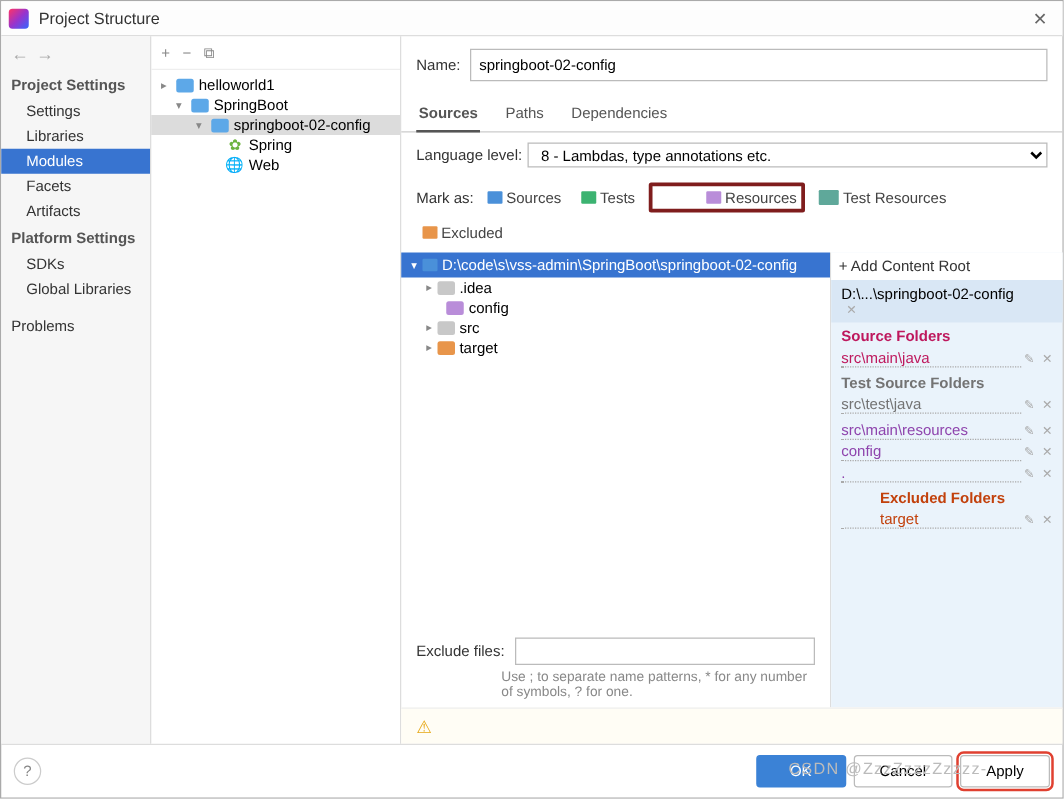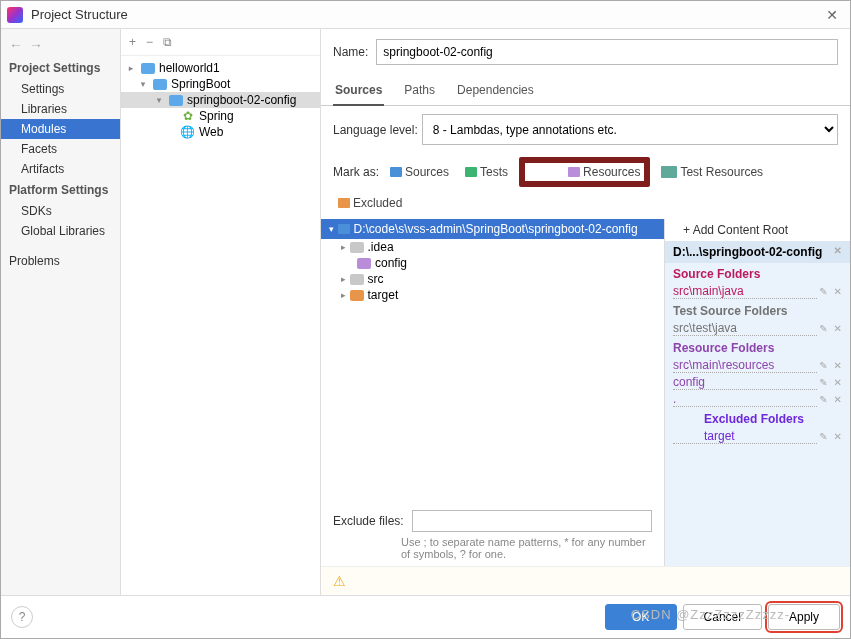--- a/index.html
+++ b/index.html
@@ -28,40 +28,40 @@
 .web-icon { color:#5da8e8; font-size:12px; }
 .main { flex: 1; display: flex; flex-direction: column; min-width: 0; }
 .form-row { display: flex; align-items: center; padding: 10px 12px 6px; gap: 8px; }
 .label { color: #333; }
 .name-input { flex: 1; border: 1px solid #bbb; padding: 4px 6px; height: 26px; }
 .tabs { display: flex; gap: 18px; padding: 0 12px; border-bottom: 1px solid #ccc; margin-top: 6px; }
 .tab { padding: 6px 2px 8px; color: #555; cursor: pointer; position: relative; }
 .tab.active { font-weight: 600; }
 .tab.active::after { content: ""; position: absolute; left: 0; right: 0; bottom: -1px; height: 2px; background: #555; }
 .row-flex { display: flex; align-items: center; padding: 8px 12px; gap: 4px; }
-.select { flex: 1; border: 1px solid #bbb; height: 31px; padding: 2px 6px; background: #fff; }
+.select { flex: 1; border: 1px solid #bbb; height: 20px; padding: 2px 6px; background: #fff; }
 .markas { display: flex; align-items: center; padding: 4px 12px 6px; gap: 6px; flex-wrap: wrap; }
 .markbtn { display: inline-flex; align-items: center; gap: 3px; padding: 2px 4px; border: 1px solid transparent; cursor: pointer; color:#444; }
-.markbtn.highlight { border: 6px solid #7f1d1d; border-radius: 2px; padding-left: 43px; }
+.markbtn.highlight { border: 3px solid #7f1d1d; border-radius: 2px; padding-left: 43px; }
 .folder-sm { width: 12px; height: 10px; border-radius: 1px; display:inline-block; }
 .c-blue{background:#4a90d9;} .c-green{background:#3cb371;} .c-purple{background:#b98dd9;} .c-teal{width:16px;height:12px;background:#5fa89a;} .c-orange{background:#e8954a;}
 .content-split { flex: 1; display: flex; min-height: 0; }
 .left-tree { flex: 1; display: flex; flex-direction: column; border-right: 1px solid #ddd; }
 .tree-head { background: #3874d0; color: #fff; padding: 3px 8px; display: flex; align-items: center; gap: 4px; }
 .left-tree-body { flex: 1; overflow: auto; }
 .lt-row { display: flex; align-items: center; padding: 1px 8px 1px 20px; gap: 4px; }
 .folder-gray { width:14px; height:11px; background:#c8c8c8; border-radius:2px; }
 .folder-purple { width:14px; height:11px; background:#b98dd9; border-radius:2px; }
 .folder-orange { width:14px; height:11px; background:#e8954a; border-radius:2px; }
 .right-panel { width: 185px; background: #eaf3fb; display: flex; flex-direction: column; }
-.add-root { padding: 4px 18px; background:#fff; cursor:pointer; color:#333; font-size:12px; }
-.root-path { padding: 4px 8px; font-weight: bold; background:#d9e7f5; display:flex; justify-content:space-between; }
+.add-root { padding: 4px 6px; background:#fff; cursor:pointer; color:#333; font-size:12px; }
+.root-path { padding: 4px 8px; font-weight: normal; background:#d9e7f5; display:flex; justify-content:space-between;flex-direction:column; }
 .folder-section { padding: 4px 8px 0; }
 .folder-section h4 { font-size: 12px; font-weight: bold; margin-bottom: 2px; }
-.c-src{color:#be185d;} .c-test{color:#737373;} .c-res{color:#8e44ad;} .c-excl{color:#6d28d9;padding-left:31px;}
+.c-src{color:#be185d;} .c-test{color:#737373;} .c-res{color:#8e44ad;} .c-excl{color:#c2410c;padding-left:31px;}
 .folder-entry { display: flex; align-items: center; padding: 1px 0; font-size: 11px; }
 .folder-entry .fname { flex: 1; border-bottom: 1px dotted #aaa; }
 .pen{color:#aaa;font-size:10px;margin:0 2px;} .xbtn{color:#aaa;font-size:10px;margin-left:4px;}
 .exclude-row { padding: 10px 12px 4px; display: flex; align-items: center; gap: 8px; }
 .hint { color:#888; font-size:11px; padding: 0 12px 6px 80px; }
 .warning { display:flex; gap:8px; padding:6px 12px; background:#fffdf5; border-top:1px solid #eee; color:#444; font-size:11px; }
 .warn-icon{color:#e6a817;font-size:14px;}
 .footer { border-top: 1px solid #ddd; padding: 8px 10px; display: flex; align-items: center; }
 .help-btn { width:22px;height:22px;border:1px solid #ccc;border-radius:50%;display:flex;align-items:center;justify-content:center;color:#888;cursor:pointer; }
 .spacer{flex:1;}
@@ -232,21 +232,20 @@
               </div>
               <div class="folder-section">
                 <h4 class="c-test">Test Source Folders</h4>
                 <div class="folder-entry">
                   <span class="fname c-test">src\test\java</span>
                   <span class="pen">✎</span>
                   <span class="xbtn">✕</span>
                 </div>
               </div>
               <div class="folder-section">
-                <h4 class="c-res">Resource Folders</h4>
                 <div class="folder-entry">
                   <span class="fname c-res">src\main\resources</span>
                   <span class="pen">✎</span>
                   <span class="xbtn">✕</span>
                 </div>
                 <div class="folder-entry">
                   <span class="fname c-res">config</span>
                   <span class="pen">✎</span>
                   <span class="xbtn">✕</span>
                 </div>

